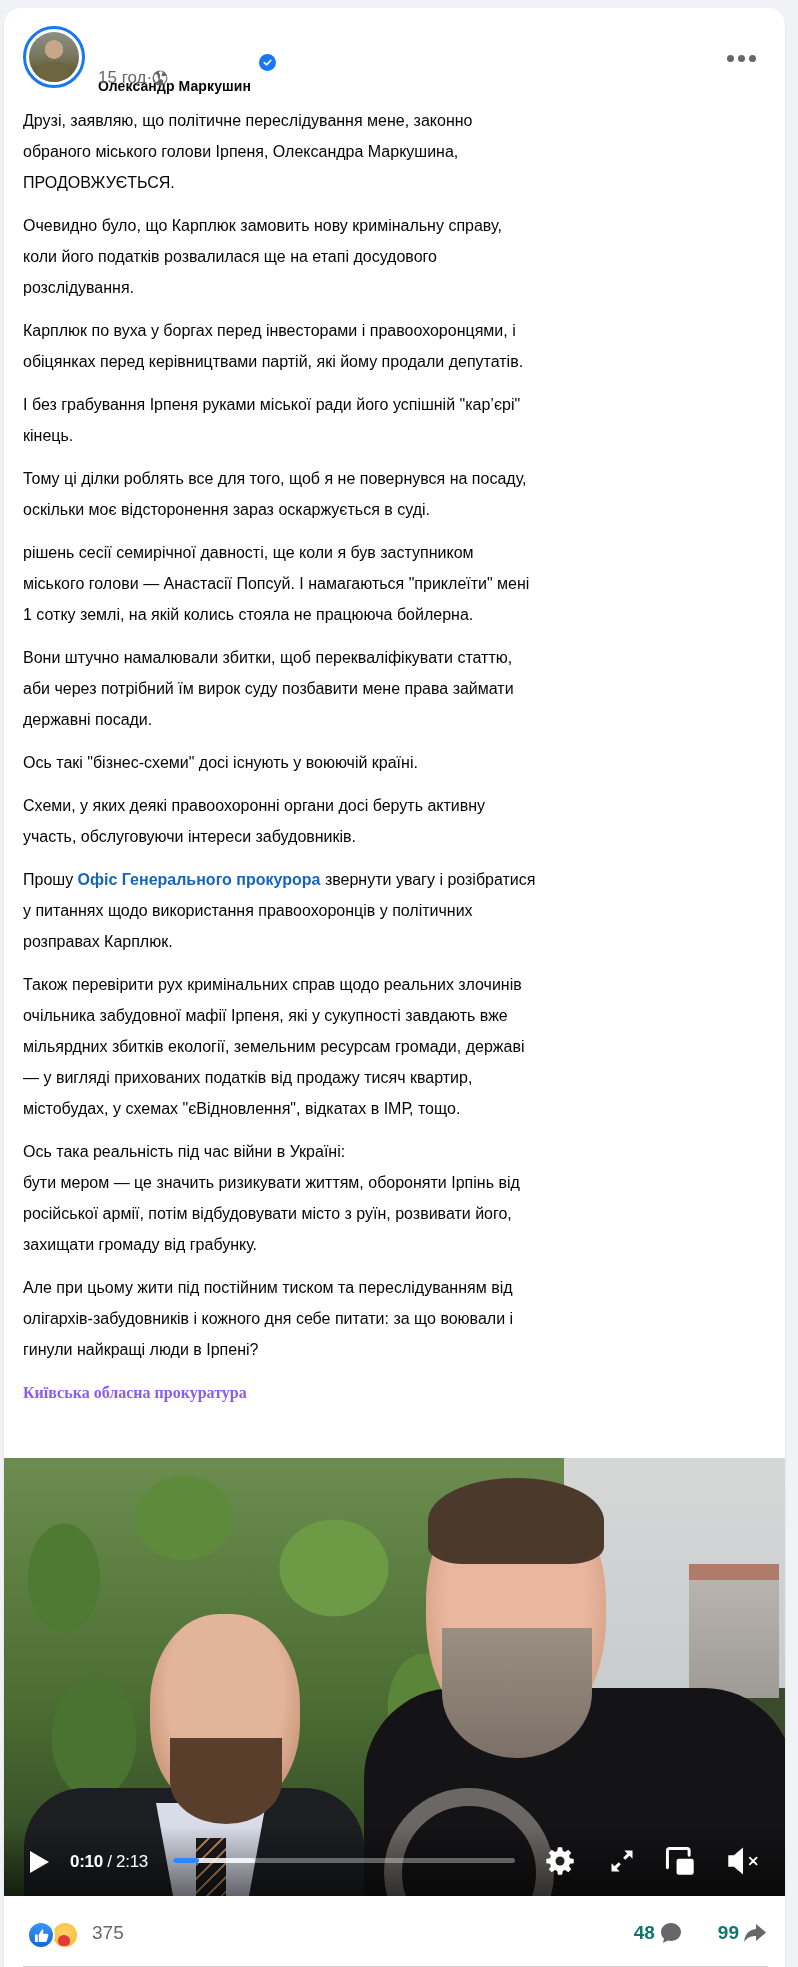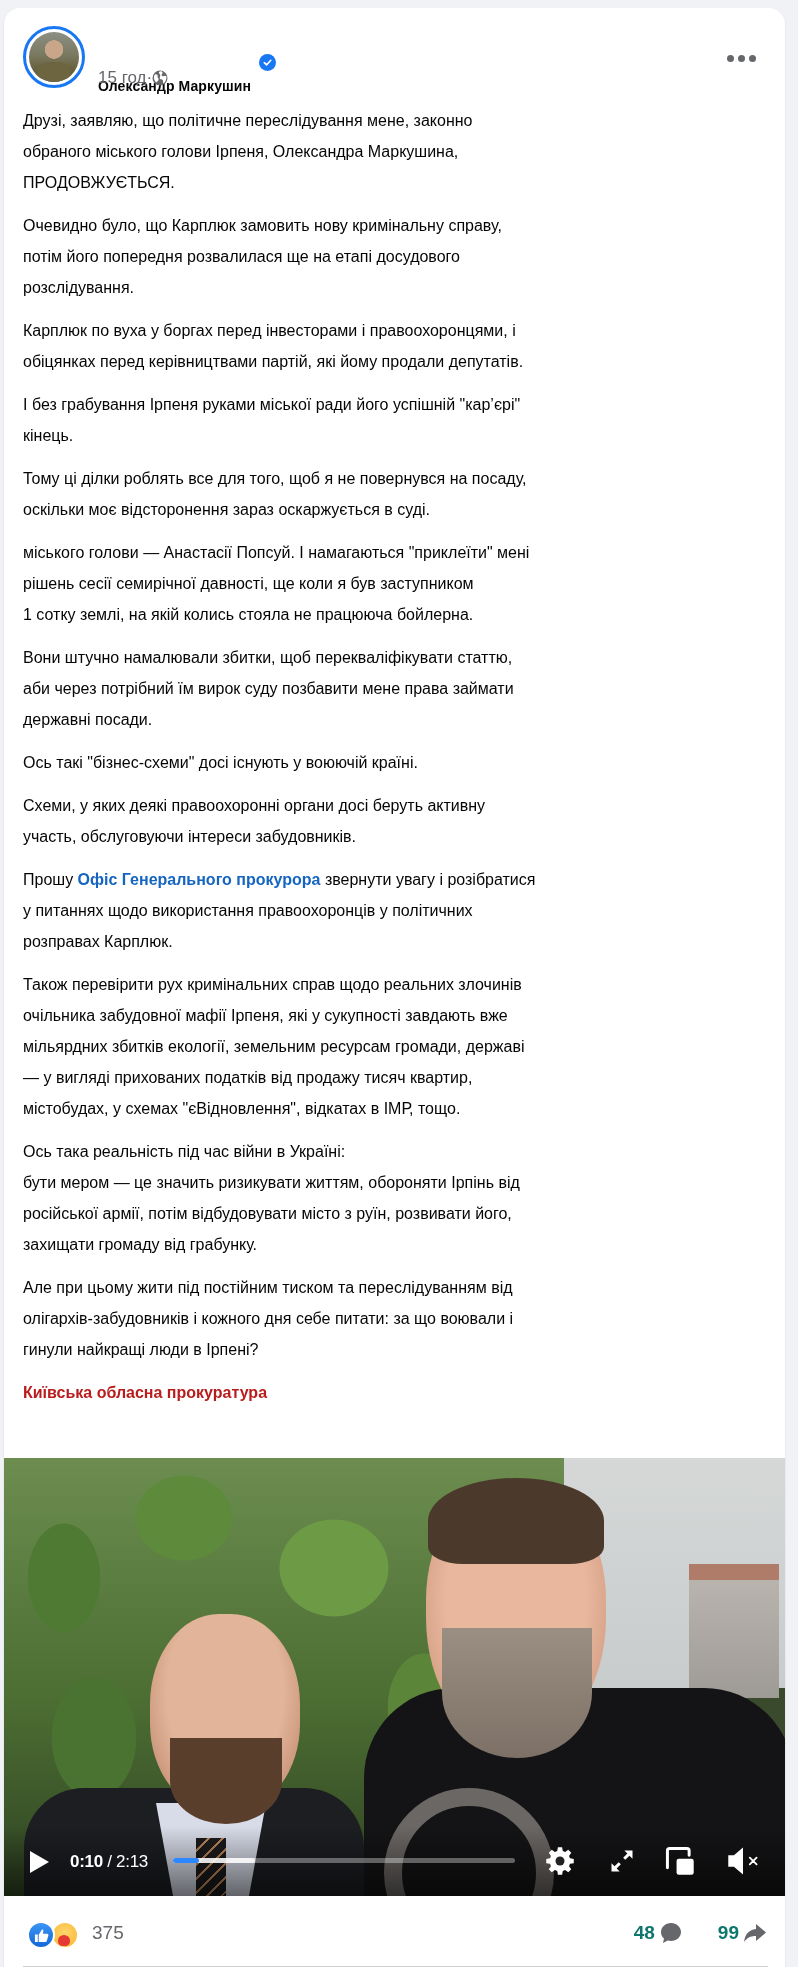--- a/index.html
+++ b/index.html
@@ -31,21 +31,21 @@
   .verified { width: 17px; height: 17px; border-radius: 50%; background: #1877f2; display: inline-flex; align-items: center; justify-content: center; }
   .meta-row { position: absolute; left: 94px; top: 60px; display: flex; align-items: center; color: #65676b; font-size: 17px; }
   .globe { width: 16px; height: 16px; }
   .more-btn { position: absolute; right: 26px; top: 38px; width: 36px; height: 24px; display: flex; align-items: center; justify-content: center; gap: 4px; cursor: pointer; }
   .more-btn span { width: 7px; height: 7px; border-radius: 50%; background: #65676b; display: block; }
 
   .post-text { position: absolute; left: 19px; top: 97px; width: 750px; font-size: 16px; line-height: 31px; color: #050505; }
   .para { margin-bottom: 12px; }
   .line { display: block; white-space: nowrap; }
   .link { color: #1565c0; font-weight: bold; cursor: pointer; }
-  .hashtag-link { color: #b91c1c; font-weight: bold; cursor: pointer; }
+  .hashtag-link { color: #8b5cf6; font-weight: bold; cursor: pointer; font-family: Liberation Serif, serif; }
 
   .video {
     position: absolute; left: 0; top: 1450px; width: 781px; height: 438px; overflow: hidden;
     background: #3a4a2c;
   }
   .scene { position: absolute; inset: 0; }
   .sky { position: absolute; right: 0; top: 0; width: 290px; height: 230px; background: linear-gradient(180deg, #d6d8d8, #c8cccc); }
   .trees { position: absolute; left: 0; top: 0; width: 560px; height: 438px;
     background:
       radial-gradient(ellipse 60px 90px at 60px 120px, #4f7a34 0 60%, transparent 61%),
@@ -126,38 +126,38 @@
   </div>
 
   <div class="post-text">
     <div class="para">
       <span class="line">Друзі, заявляю, що політичне переслідування мене, законно</span>
       <span class="line">обраного міського голови Ірпеня, Олександра Маркушина,</span>
       <span class="line">ПРОДОВЖУЄТЬСЯ.</span>
     </div>
     <div class="para">
       <span class="line">Очевидно було, що Карплюк замовить нову кримінальну справу,</span>
-      <span class="line">потім його попередня розвалилася ще на етапі досудового</span>
+      <span class="line">коли його податків розвалилася ще на етапі досудового</span>
       <span class="line">розслідування.</span>
     </div>
     <div class="para">
       <span class="line">Карплюк по вуха у боргах перед інвесторами і правоохоронцями, і</span>
       <span class="line">обіцянках перед керівництвами партій, які йому продали депутатів.</span>
     </div>
     <div class="para">
       <span class="line">І без грабування Ірпеня руками міської ради його успішній "кар’єрі"</span>
       <span class="line">кінець.</span>
     </div>
     <div class="para">
       <span class="line">Тому ці ділки роблять все для того, щоб я не повернувся на посаду,</span>
       <span class="line">оскільки моє відсторонення зараз оскаржується в суді.</span>
     </div>
     <div class="para">
+      <span class="line">рішень сесії семирічної давності, ще коли я був заступником</span>
       <span class="line">міського голови — Анастасії Попсуй. І намагаються "приклеїти" мені</span>
-      <span class="line">рішень сесії семирічної давності, ще коли я був заступником</span>
       <span class="line">1 сотку землі, на якій колись стояла не працююча бойлерна.</span>
     </div>
     <div class="para">
       <span class="line">Вони штучно намалювали збитки, щоб перекваліфікувати статтю,</span>
       <span class="line">аби через потрібний їм вирок суду позбавити мене права займати</span>
       <span class="line">державні посади.</span>
     </div>
     <div class="para">
       <span class="line">Ось такі "бізнес-схеми" досі існують у воюючій країні.</span>
     </div>

